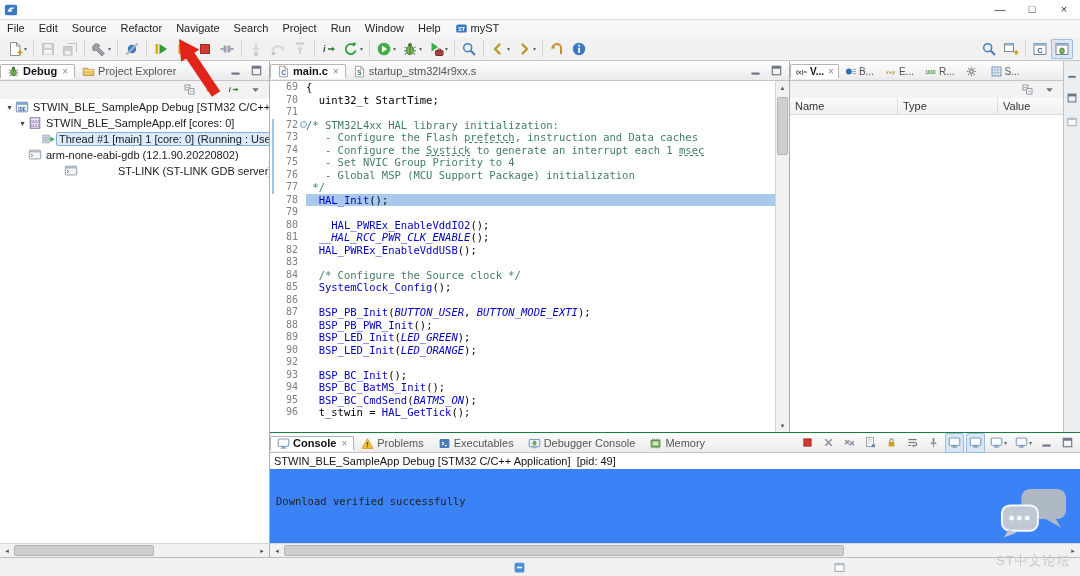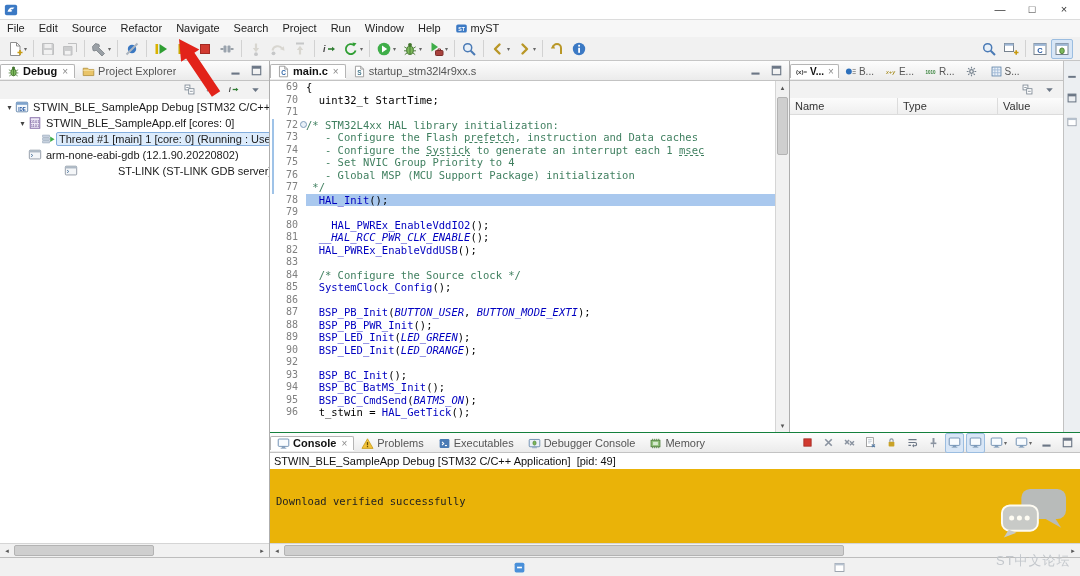--- a/index.html
+++ b/index.html
@@ -94,21 +94,21 @@
   
   .vars-panel .tab-row,.vars-panel .view-toolbar{margin-right:17px}
   .vars-header{display:flex;height:17px;border-bottom:1px solid #dcdcdc;background:linear-gradient(#fcfcfc,#efefef);margin-right:17px}
   .vh{display:flex;align-items:center;padding:0 5px;border-right:1px solid #dcdcdc;color:#333}
   .vh0{width:108px}.vh1{width:100px}.vh2{flex:1;border-right:none}
   .vars-body{position:absolute;top:54px;left:0;right:17px;bottom:0;background:#fff}
   .right-rail{position:absolute;top:0;right:0;width:17px;bottom:0;background:#eceff2;border-left:1px solid #c2c2c2;display:flex;flex-direction:column;align-items:center;gap:4px;padding-top:3px}
 
   
   .console-desc{position:absolute;top:21px;left:0;right:0;height:15px;background:#fff;padding:1px 4px;white-space:pre;color:#111}
-  .console-out{position:absolute;top:36px;left:0;right:0;bottom:14px;background:#eab308;font-family:"DejaVu Sans Mono",monospace;font-size:10.5px;color:#222;padding:26px 0 0 6px;white-space:pre}
+  .console-out{position:absolute;top:36px;left:0;right:0;bottom:14px;background:#3b82f6;font-family:"DejaVu Sans Mono",monospace;font-size:10.5px;color:#222;padding:26px 0 0 6px;white-space:pre}
 
   
   .statusbar{position:absolute;left:0;right:0;bottom:0;height:19px;background:#f1f1f1;border-top:1px solid #bdbdbd}
   .sb-ic{position:absolute;top:3px;width:13px;height:13px}
 
   
   .red-arrow{position:absolute;left:156px;top:34px;width:80px;height:68px;z-index:100;pointer-events:none}
   .watermark-logo{position:absolute;left:1000px;top:487px;width:68px;height:50px;z-index:90;opacity:.95}
   .watermark-text{position:absolute;left:996px;top:552px;z-index:90;color:#c3c7cc;font-size:13px;letter-spacing:1px;white-space:nowrap}
 </style>

